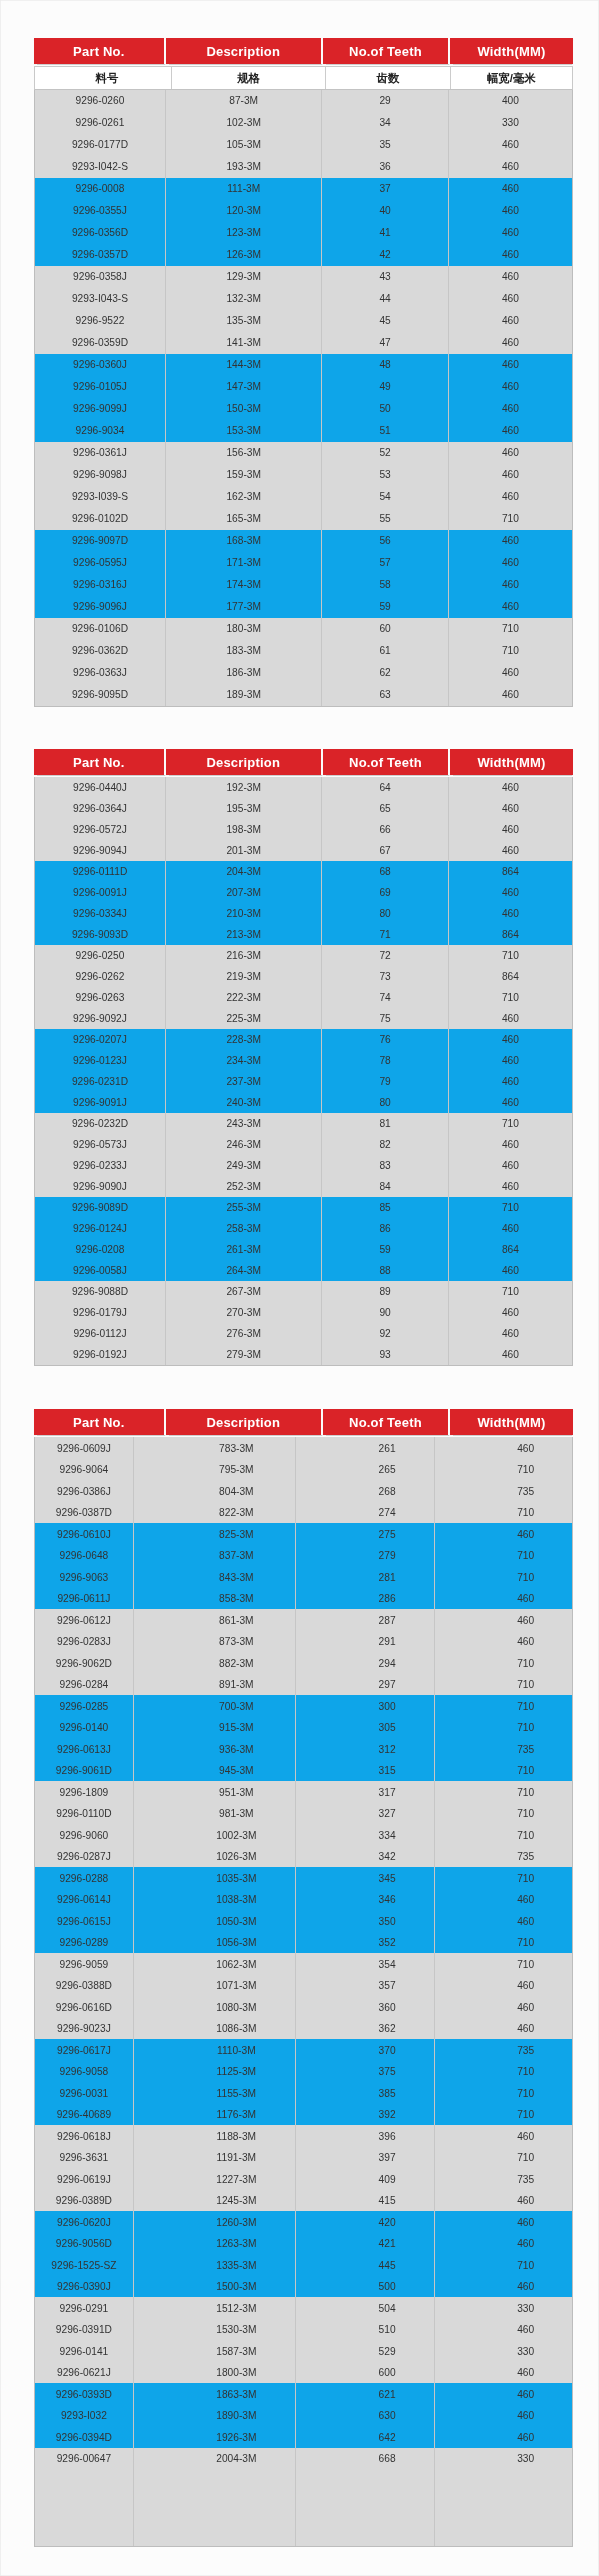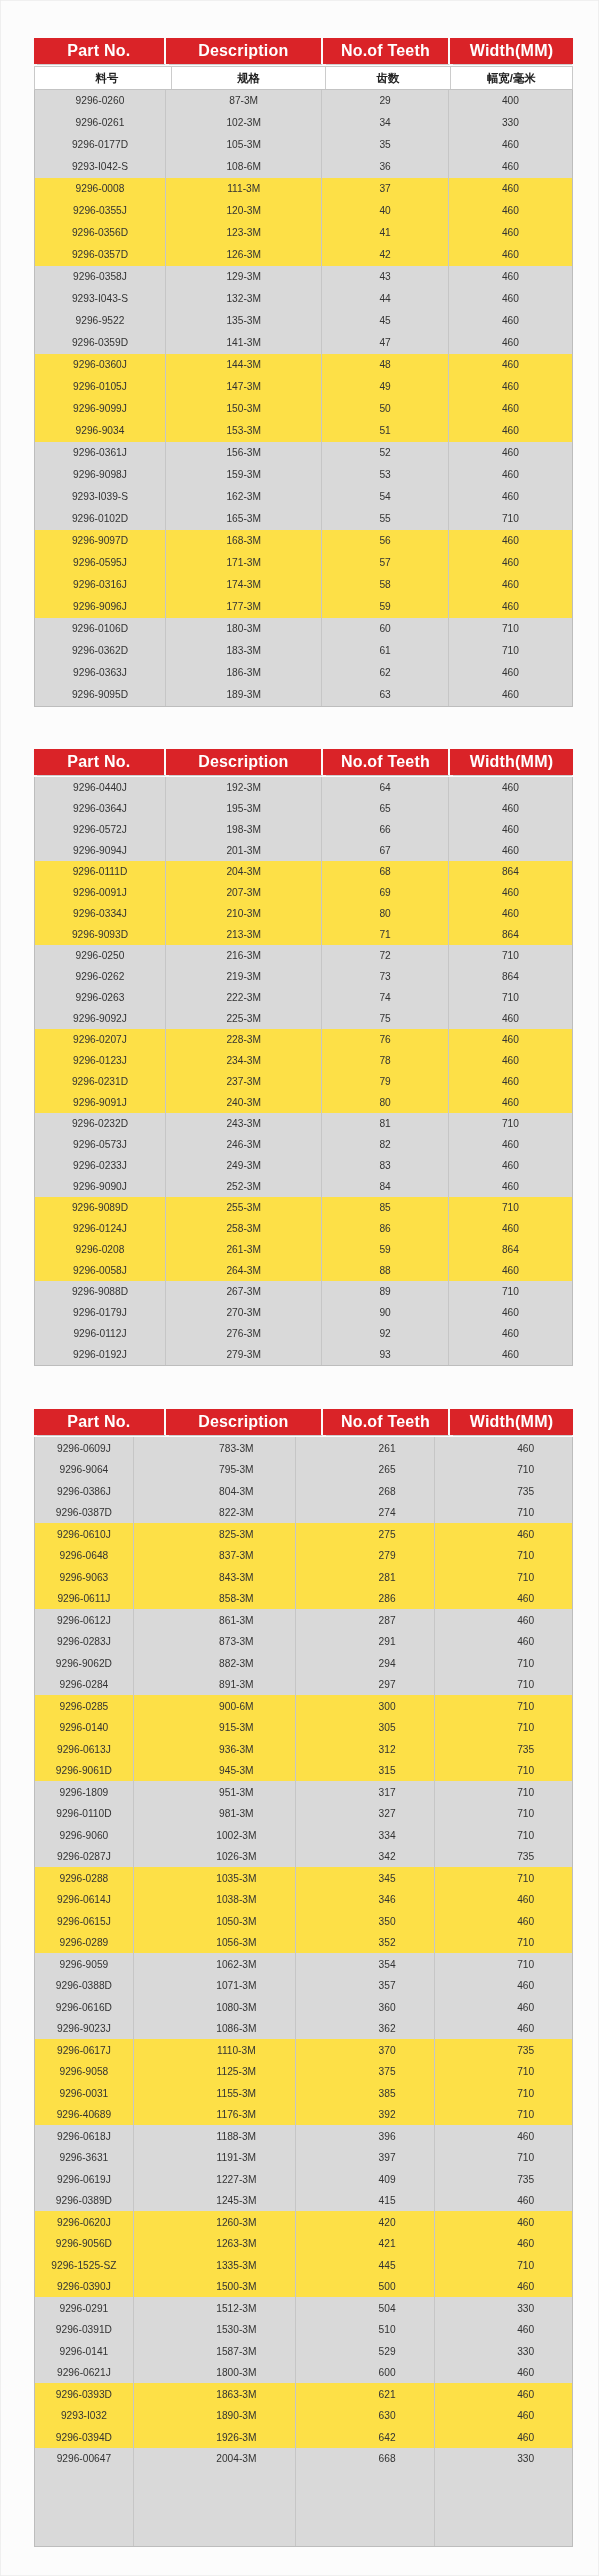--- a/index.html
+++ b/index.html
@@ -28,21 +28,21 @@
   
   .thead{
     display:flex;
     height:26px;
     margin-bottom:2.3px;
   }
   .thcell{
     background:#da2328;
     color:#ffffff;
     font-weight:bold;
-    font-size:16px;
+    font-size:13px;
     letter-spacing:0.2px;
     display:flex;
     align-items:center;
     justify-content:center;
     box-sizing:border-box;
     border-right:2.3px solid #fcfcfc;
     box-shadow:0 0.8px 0.8px rgba(0,0,0,.18);
   }
   .thcell:last-child{border-right:none;}
   .c1{flex:173 0 0;}
@@ -78,21 +78,21 @@
     border-top:none;
     box-sizing:border-box;
     background:#ffffff;
   }
   .t1 .tbody{border-top:none;text-align:right;}
   .trow{display:flex;}
   .t1 .trow{height:22px;}
   .t2 .trow{height:21px;}
   .t3 .trow{height:21.5px;gap:44px;}
   .trow.shaded{background:#d9d9d9;}
-  .trow.plain{background:#fde047;}
+  .trow.plain{background:#0ea5e9;}
   .tcell{
     font-size:10.2px;
     color:#333333;
     display:flex;
     align-items:center;
     justify-content:center;
     box-sizing:border-box;
     border-right:0.8px solid #c6c6c6;
     overflow:hidden;
     white-space:nowrap;
@@ -132,21 +132,21 @@
           <div class="tcell c4">330</div>
         </div>
         <div class="trow shaded">
           <div class="tcell c1">9296-0177D</div>
           <div class="tcell c2">105-3M</div>
           <div class="tcell c3">35</div>
           <div class="tcell c4">460</div>
         </div>
         <div class="trow shaded">
           <div class="tcell c1">9293-I042-S</div>
-          <div class="tcell c2">108-6M</div>
+          <div class="tcell c2">193-3M</div>
           <div class="tcell c3">36</div>
           <div class="tcell c4">460</div>
         </div>
         <div class="trow plain">
           <div class="tcell c1">9296-0008</div>
           <div class="tcell c2">111-3M</div>
           <div class="tcell c3">37</div>
           <div class="tcell c4">460</div>
         </div>
         <div class="trow plain">
@@ -544,21 +544,21 @@
           <div class="tcell c4">710</div>
         </div>
         <div class="trow shaded">
           <div class="tcell c1">9296-0284</div>
           <div class="tcell c2">891-3M</div>
           <div class="tcell c3">297</div>
           <div class="tcell c4">710</div>
         </div>
         <div class="trow plain">
           <div class="tcell c1">9296-0285</div>
-          <div class="tcell c2">900-6M</div>
+          <div class="tcell c2">700-3M</div>
           <div class="tcell c3">300</div>
           <div class="tcell c4">710</div>
         </div>
         <div class="trow plain">
           <div class="tcell c1">9296-0140</div>
           <div class="tcell c2">915-3M</div>
           <div class="tcell c3">305</div>
           <div class="tcell c4">710</div>
         </div>
         <div class="trow plain">

